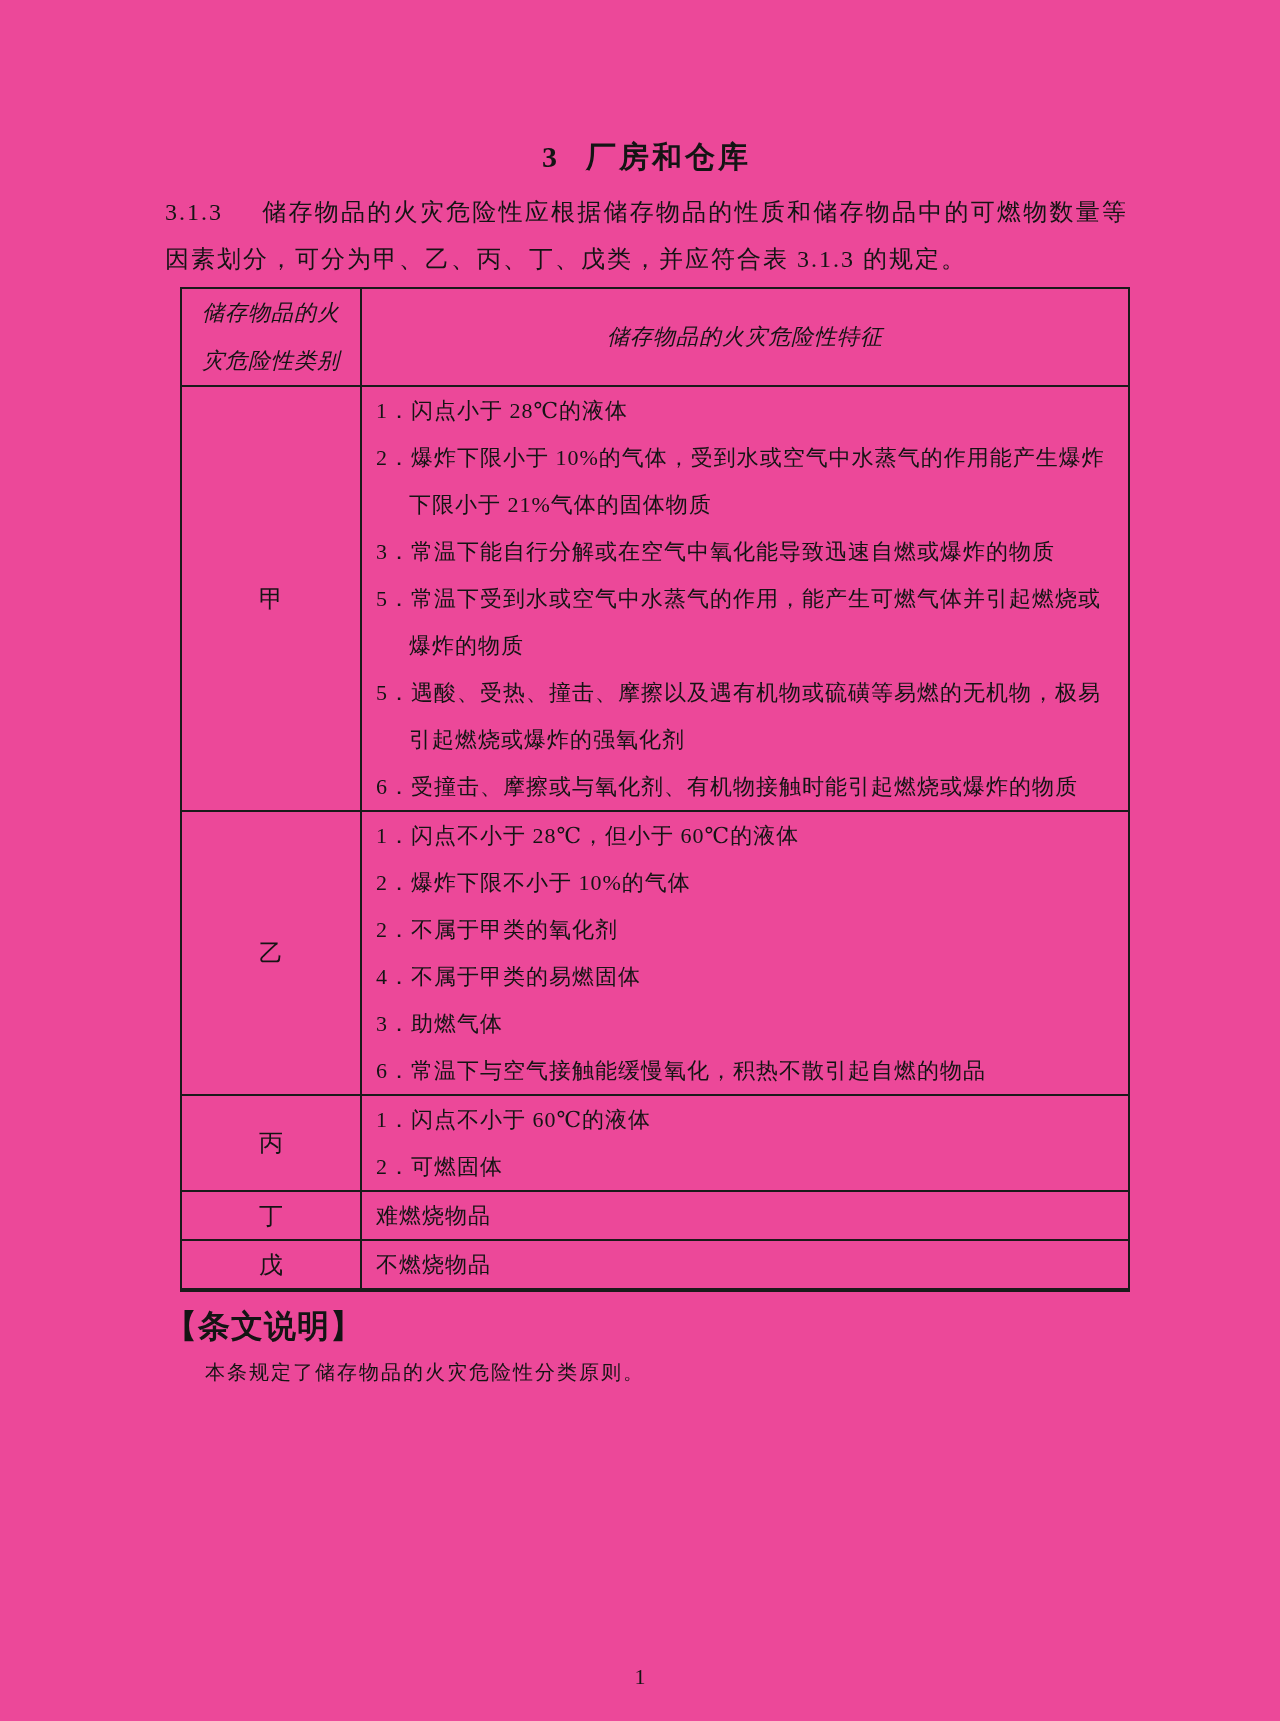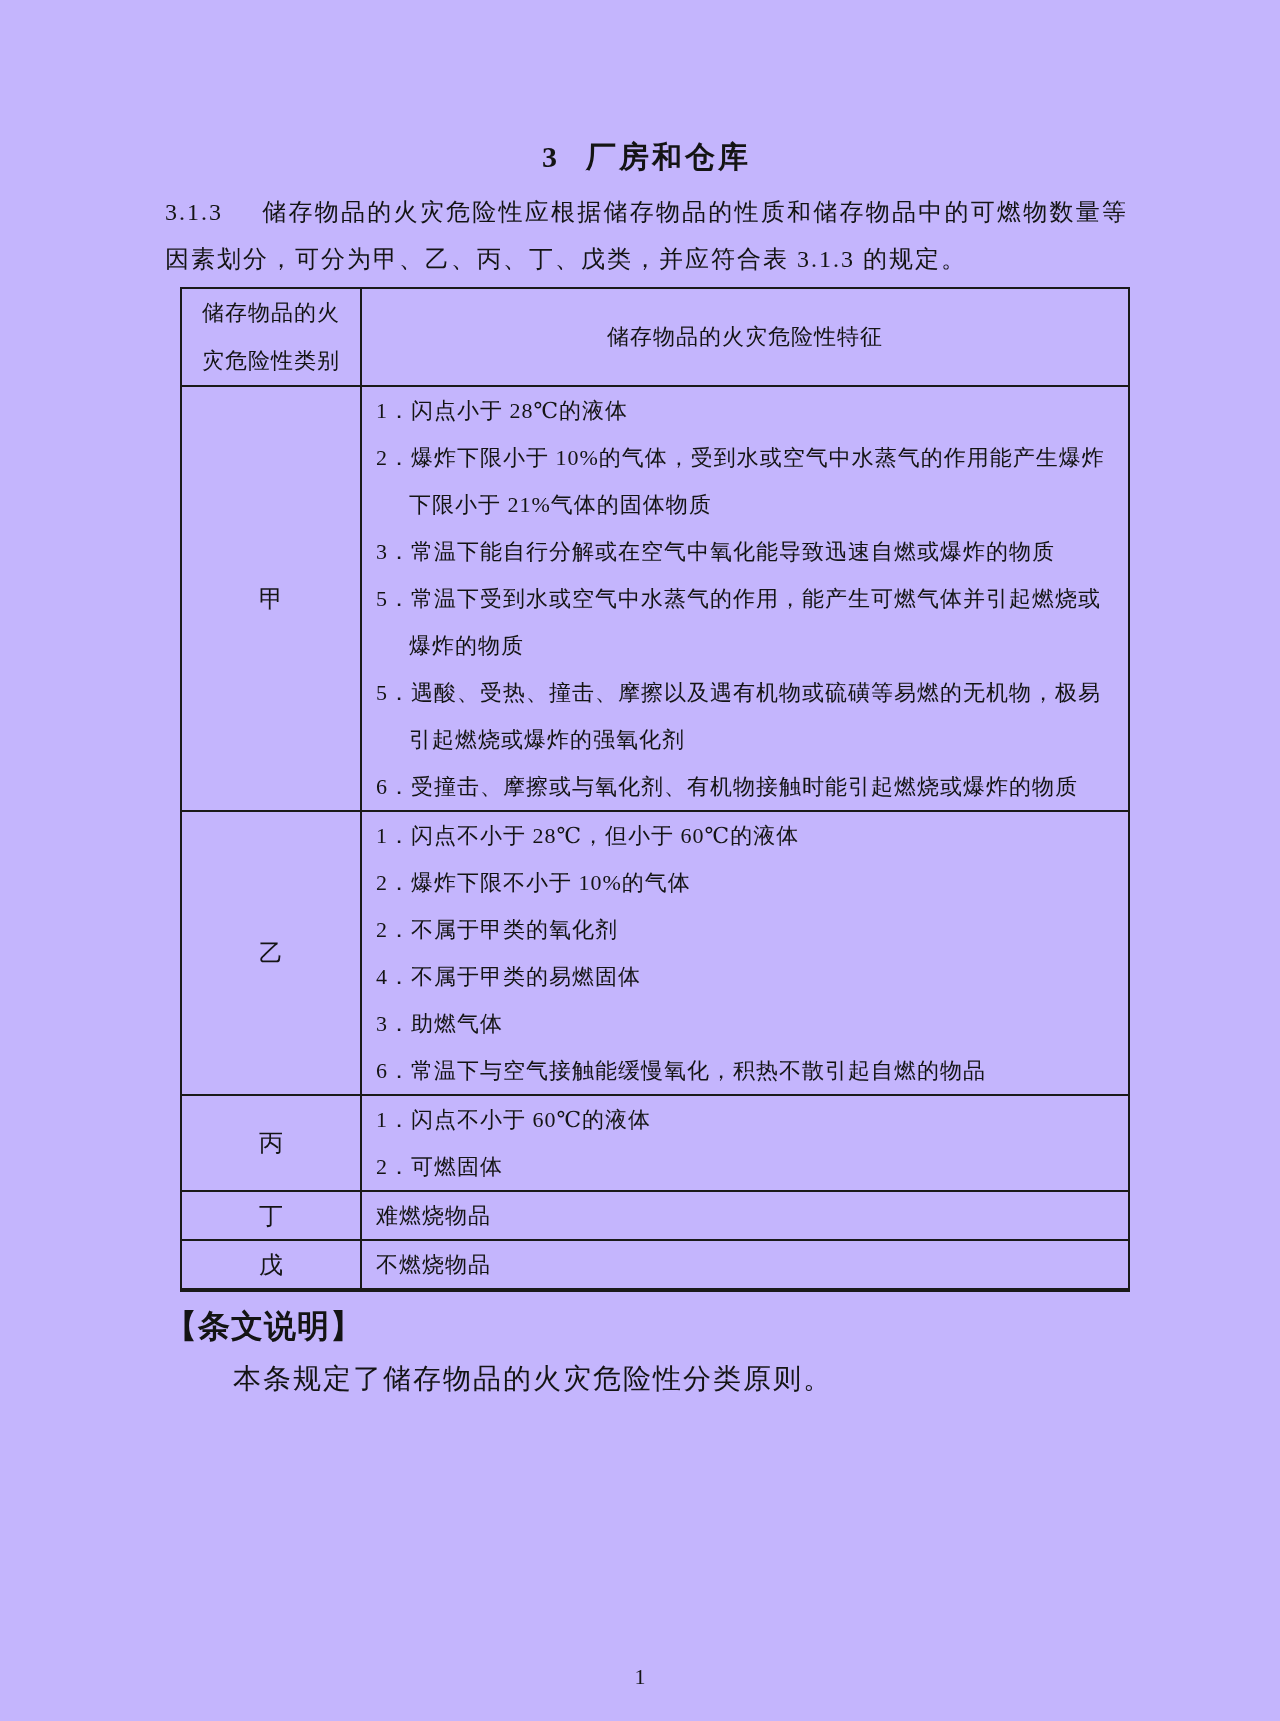--- a/index.html
+++ b/index.html
@@ -1,19 +1,19 @@
 <!DOCTYPE html>
 <html lang="zh"><head>
 <meta charset="utf-8">
 <style>
   html,body { margin:0; padding:0; background:#e9e9e9; }
   .page {
     position:relative;
     width:1280px; height:1721px;
-    background:#c4b5fd;
+    background:#ec4899;
     margin:0 auto;
     overflow:hidden;
     font-family:"Liberation Serif","DejaVu Serif",serif;
     color:#141414;
   }
   .content { position:absolute; left:165px; top:0; width:963px; }
 
   .doc-title {
     margin:137px 0 0 0;
     text-align:center;
@@ -53,39 +53,39 @@
     border-bottom:4px solid #1a1a1a;
   }
   .fire-table col.c1 { width:180px; }
   .fire-table th, .fire-table td {
     border:2px solid #1a1a1a;
     font-weight:normal;
     font-size:22px;
     letter-spacing:1px;
     padding:0;
   }
-  .fire-table th { line-height:48px; vertical-align:middle; text-align:center; padding:0 12px; }
+  .fire-table th { line-height:48px; vertical-align:middle; text-align:center; padding:0 12px;font-style:italic; }
   td.category { text-align:center; vertical-align:middle; font-size:24px; letter-spacing:0; }
   td.features { padding:0 8px 0 14px; vertical-align:middle; }
   .feature-item {
     line-height:47px;
     padding-left:33px;
     text-indent:-33px;
   }
 
   .commentary-heading {
     margin:17px 0 6px 0;
     font-family:"Liberation Sans","DejaVu Sans",sans-serif;
     font-weight:bold;
     font-size:32px; line-height:34px;
     letter-spacing:1px;
   }
   .commentary-p {
-    margin:12px;
-    font-size:28px; line-height:47px;
+    margin:0;
+    font-size:20px; line-height:47px;
     letter-spacing:2px;
     text-align:justify;
     text-indent:2em;
   }
 
   .page-number {
     position:absolute;
     top:1662px; left:0; width:1280px;
     text-align:center;
     font-size:22px; line-height:30px;

